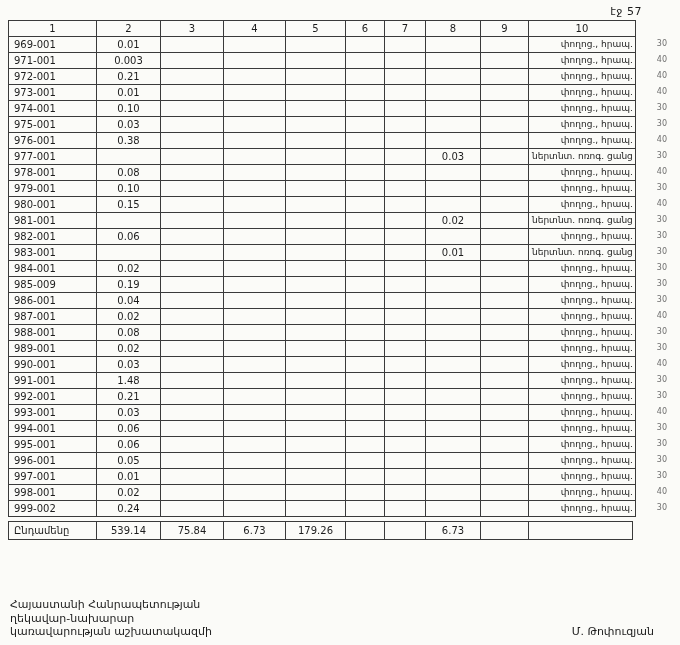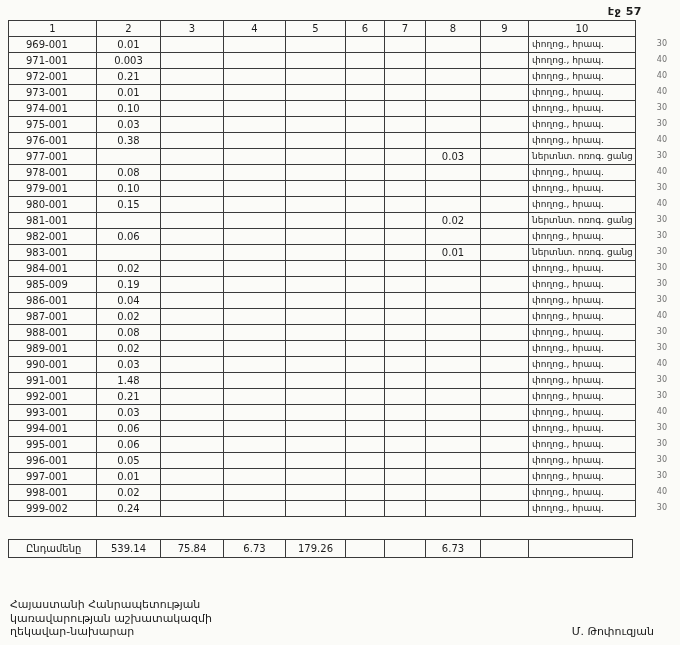--- a/index.html
+++ b/index.html
@@ -11,21 +11,21 @@
     font-family: "DejaVu Sans", sans-serif;
     color: #1c1c1c;
     position: relative;
     overflow: hidden;
   }
   .page-label {
     position: absolute;
     top: 5px;
     right: 38px;
     font-size: 11px;
-    font-weight: bold;
+    font-weight: normal;
     letter-spacing: 0.5px;
   }
   .doc { position: absolute; top: 20px; left: 8px; }
   table { border-collapse: collapse; table-layout: fixed; }
   col.c1 { width: 88px; }
   col.c2 { width: 64px; }
   col.c3 { width: 63px; }
   col.c4 { width: 62px; }
   col.c5 { width: 60px; }
   col.c6 { width: 39px; }
@@ -38,32 +38,32 @@
     border: 1px solid #3a3a3a;
     height: 16px;
     padding: 0 2px;
     font-size: 10px;
     font-weight: normal;
     overflow: hidden;
     white-space: nowrap;
     line-height: 1.1;
   }
   th { text-align: center; }
-  .cell-code { text-align: left; padding-left: 17px; }
+  .cell-code { text-align: left; padding-left: 5px; }
   .cell-num { text-align: center; }
-  .cell-use { text-align: left; padding-left: 3px; font-size: 9px; }
+  .cell-use { text-align: right; padding-left: 3px; font-size: 9px; }
   .margin-cell, th.margin-cell, td.margin-cell {
     border: none;
     background: transparent;
     font-size: 8px;
     color: #6e6e6e;
     text-align: left;
     padding-left: 21px;
   }
-  .total-table { margin-top: 22px; }
+  .total-table { margin-top: 4px; }
   .total-table td { height: 18px; }
   .footer-block {
     position: absolute;
     left: 10px;
     top: 598px;
     font-size: 11px;
     line-height: 13.5px;
   }
   .signature {
     position: absolute;
@@ -529,16 +529,16 @@
         <td class="cell-num"></td>
         <td class="cell-use"></td>
         <td class="margin-cell"></td>
       </tr>
     </tbody>
   </table>
 </div>
 
 <div class="footer-block">
   <div>Հայաստանի Հանրապետության</div>
+  <div>ղեկավար-նախարար</div>
   <div>կառավարության աշխատակազմի</div>
-  <div>ղեկավար-նախարար</div>
 </div>
 <div class="signature">Մ. Թոփուզյան</div>
 
 </body></html>

